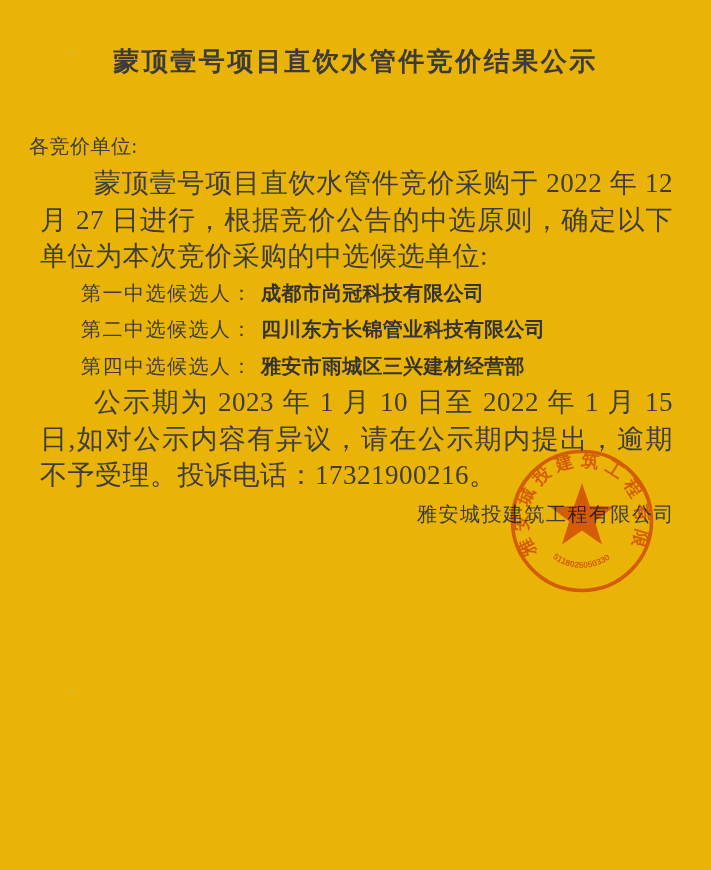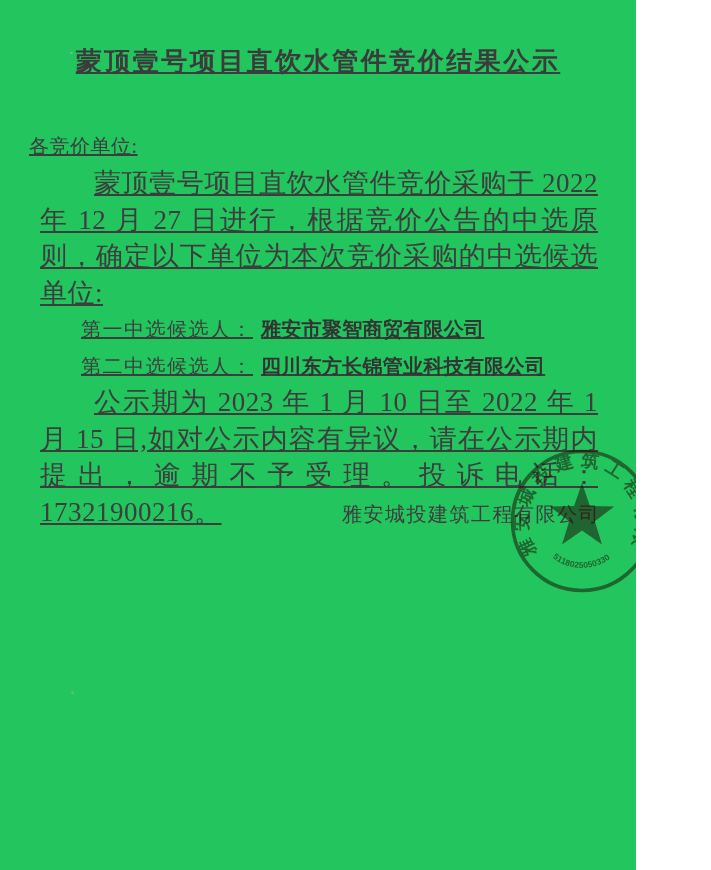--- a/index.html
+++ b/index.html
@@ -1,23 +1,22 @@
 <!DOCTYPE html>
 <html><head>
 <meta charset="utf-8">
 <style>
   html,body{margin:0;padding:0;background:#ffffff;}
   .page{
     position:relative;
-    width:636px;height:870px;
-    background:#22c55e;
+    width:711px;height:870px;
+    background:#eab308;
     font-family:"Liberation Serif","DejaVu Serif",serif;
     color:#3d3d3d;
     overflow:hidden;
-    text-decoration:underline;
   }
   .title{
     margin:46px 20px 0;
     text-align:center;
     font-family:"Liberation Sans","DejaVu Sans",sans-serif;
     font-size:26px;
     font-weight:bold;
     letter-spacing:2.5px;
     line-height:30px;
     color:#3b3b3b;
@@ -90,24 +89,27 @@
 <div class="page">
 
   <h1 class="title">蒙顶壹号项目直饮水管件竞价结果公示</h1>
 
   <p class="salutation">各竞价单位:</p>
 
   <p class="para">蒙顶壹号项目直饮水管件竞价采购于 2022 年 12 月 27 日进行，根据竞价公告的中选原则，确定以下单位为本次竞价采购的中选候选单位:</p>
 
   <div class="candidates">
     <div class="candidate-row">
-      <span class="candidate-label">第一中选候选人：</span><span class="candidate-company">雅安市聚智商贸有限公司</span>
+      <span class="candidate-label">第一中选候选人：</span><span class="candidate-company">成都市尚冠科技有限公司</span>
     </div>
     <div class="candidate-row">
       <span class="candidate-label">第二中选候选人：</span><span class="candidate-company">四川东方长锦管业科技有限公司</span>
+    </div>
+    <div class="candidate-row">
+      <span class="candidate-label">第四中选候选人：</span><span class="candidate-company">雅安市雨城区三兴建材经营部</span>
     </div>
   </div>
 
   <p class="para">公示期为 2023 年 1 月 10 日至 2022 年 1 月 15 日,如对公示内容有异议，请在公示期内提出，逾期不予受理。投诉电话：17321900216。</p>
 
   <div class="signature">
     <div class="sig-company">雅安城投建筑工程有限公司</div>
   </div>
 
   <div class="stamp">

